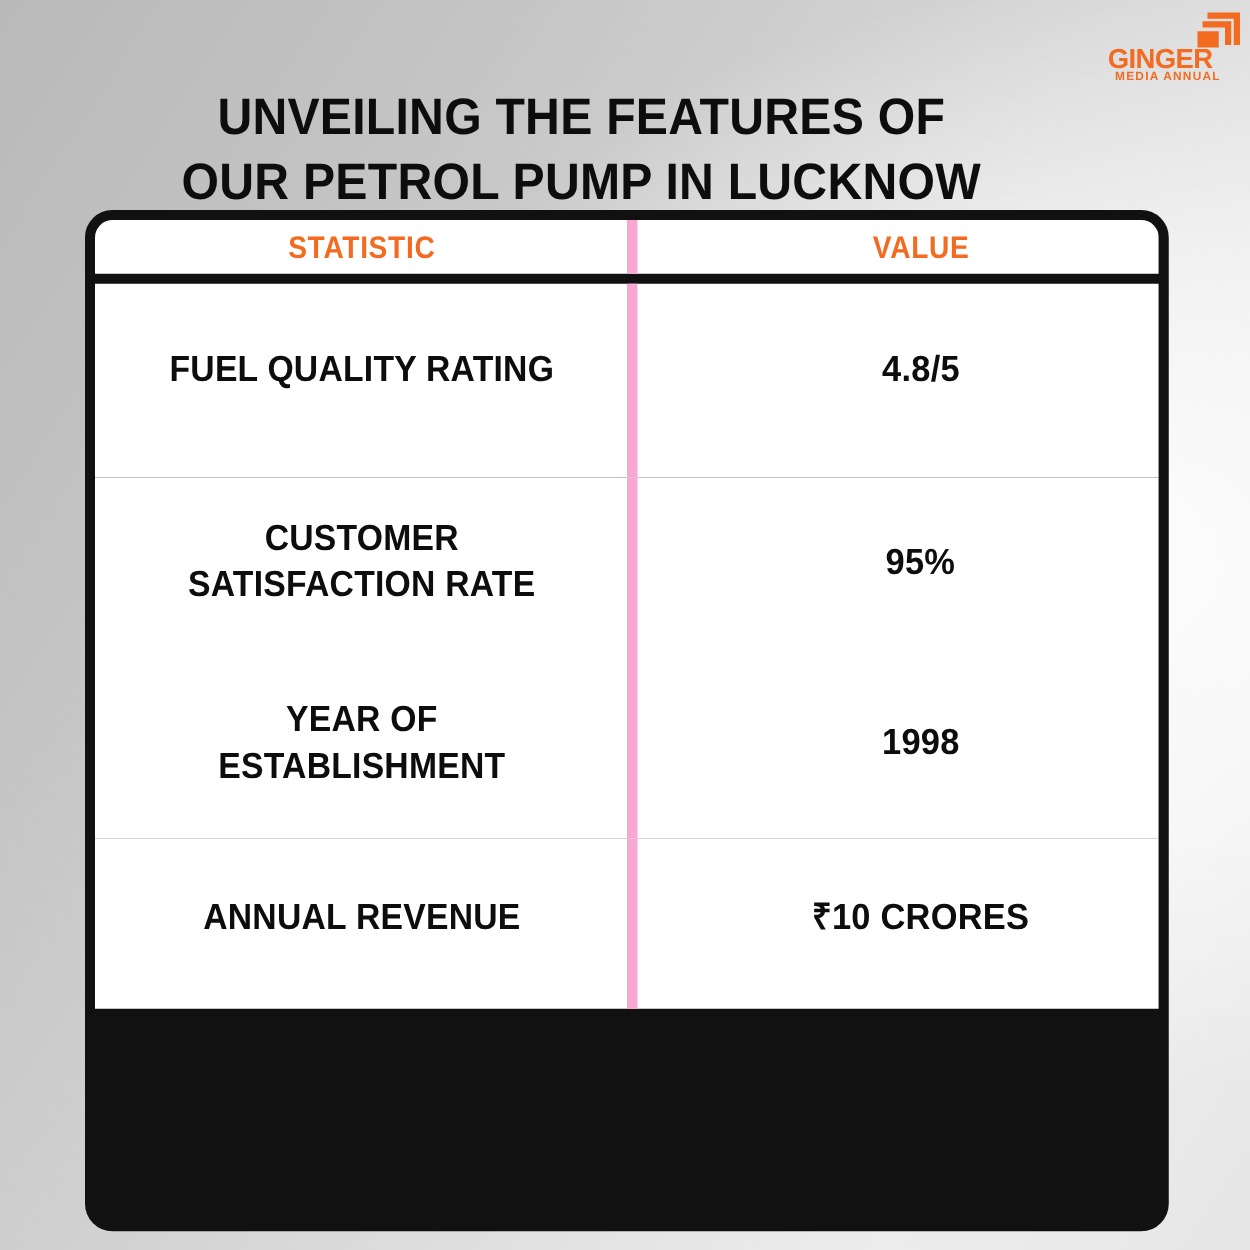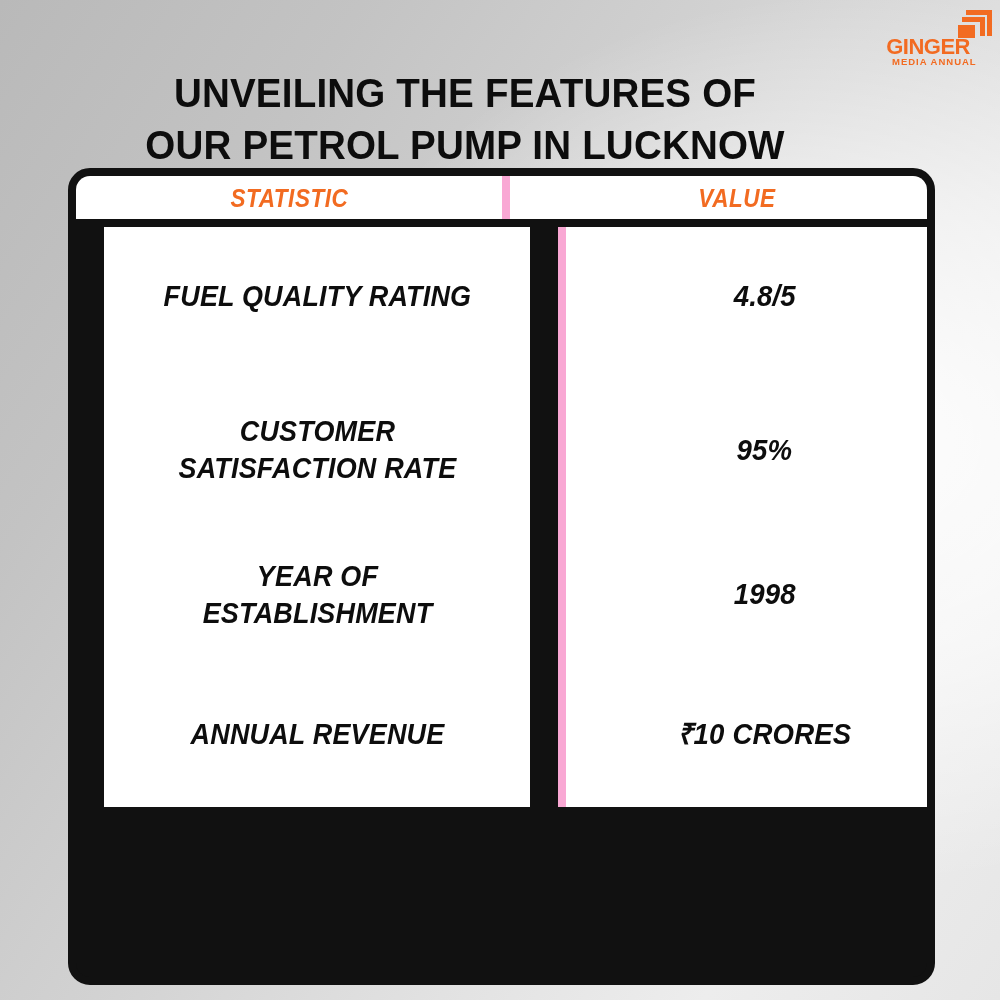--- a/index.html
+++ b/index.html
@@ -104,38 +104,37 @@
   .trow + .trow { border-top: 8px solid #111111; }
 
   .tcell {
     box-sizing: border-box;
     background: #ffffff;
     display: flex;
     align-items: center;
     justify-content: center;
     text-align: center;
     overflow: hidden;
-    font-style: italic;
   }
   .tcell.c1 { width: 426px; flex: 0 0 426px; }
   .tcell.c2 { flex: 1 1 auto; border-left: 8px solid #f9a8d4; padding-left: 36px; }
 
   #header-row { height: 43px; }
   #header-row .tcell { height: 43px; }
   .hlabel {
     color: #F26B21;
     font-weight: 700;
     font-size: 25px;
     letter-spacing: 0.6px;
     line-height: 28px;
     transform: scaleX(0.9);
   }
 
   .drow { height: 146px; }
-  .drow .tcell { height: 146px; margin-left: 28px; }
+  .drow .tcell { height: 146px; }
   .drow.r1 { height: 155px; }
   .drow.r1 .tcell { height: 155px; }
   .drow.r2 { height: 145px; }
   .drow.r2 .tcell { height: 145px; }
   .drow.r3 { height: 146px; }
   .drow.r3 .tcell { height: 146px; }
   .drow.r4 { height: 143px; }
   .drow.r4 .tcell { height: 143px; }
   .drow.r5 { height: 136px; }
   .drow.r5 .tcell { height: 136px; }

